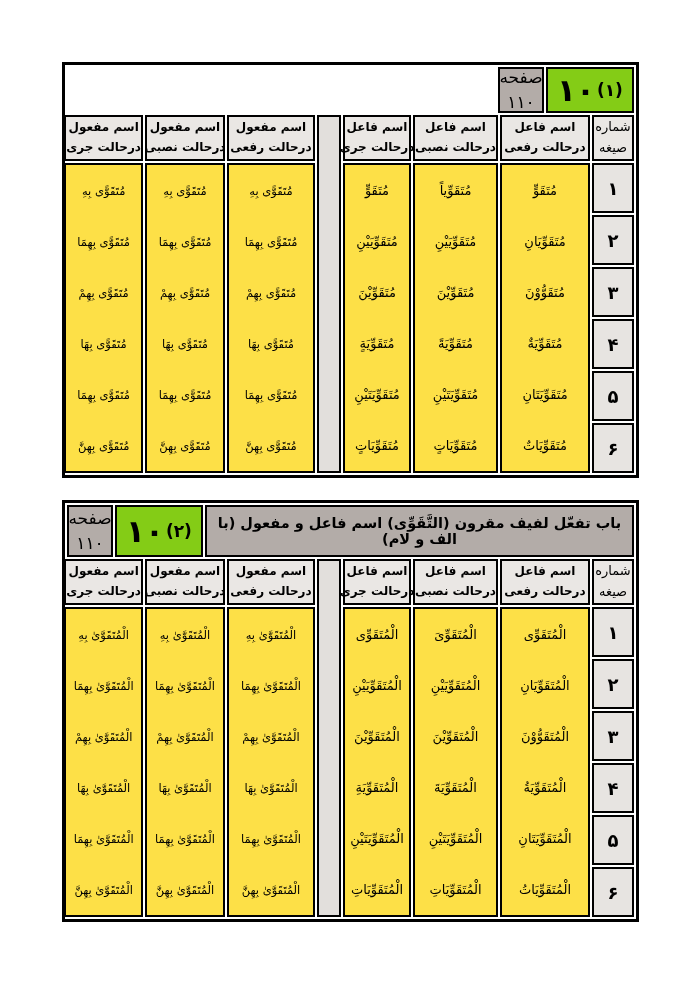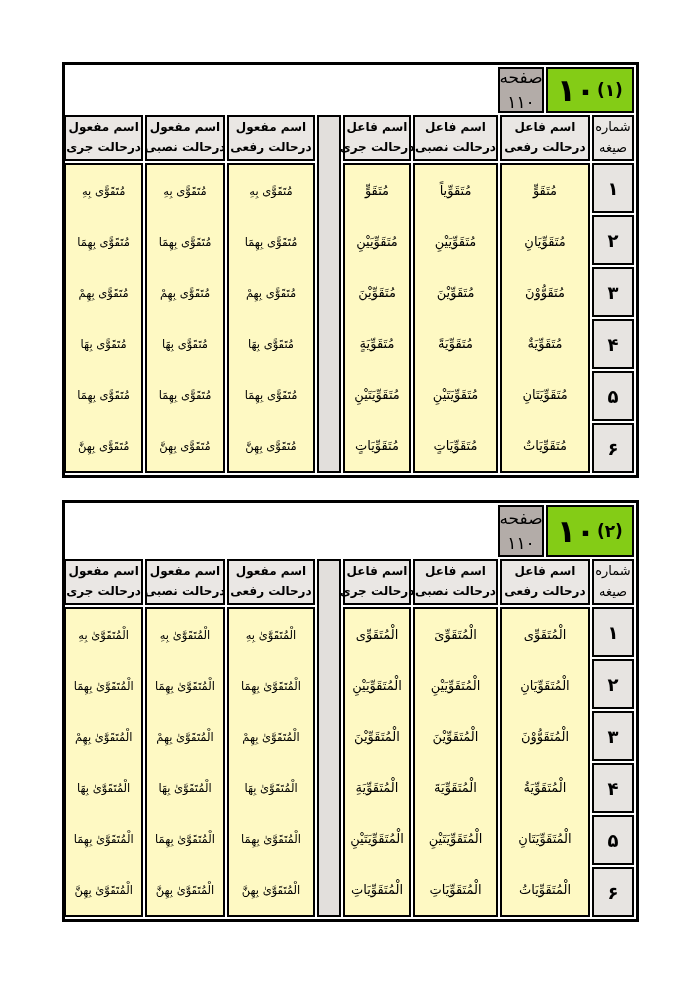--- a/index.html
+++ b/index.html
@@ -61,21 +61,21 @@
     display: flex; align-items: center; justify-content: center;
     font-weight: bold; font-size: 18px;
   }
   .r1 { grid-row: 2; } .r2 { grid-row: 3; } .r3 { grid-row: 4; }
   .r4 { grid-row: 5; } .r5 { grid-row: 6; } .r6 { grid-row: 7; }
 
   .co1 { grid-column: 2; } .co2 { grid-column: 3; } .co3 { grid-column: 4; }
   .co4 { grid-column: 6; } .co5 { grid-column: 7; } .co6 { grid-column: 8; }
 
   .wc {
-    grid-row: 2 / 8; background: #fef9c3;
+    grid-row: 2 / 8; background: #fde047;
     display: flex; flex-direction: column; justify-content: space-around; align-items: center;
     direction: rtl; font-size: 13px; overflow: hidden;
   }
   .wc span { white-space: nowrap; }
   .wc.maf { font-size: 11.5px; }
 </style>
 </head>
 <body>
 
 <div class="page">
@@ -178,20 +178,23 @@
         <span>مُتَقَوًّى بِهِمْ</span>
         <span>مُتَقَوًّى بِهَا</span>
         <span>مُتَقَوًّى بِهِمَا</span>
         <span>مُتَقَوًّى بِهِنَّ</span>
       </div>
     </div>
   </section>
 
   <section class="tbl t2">
     <div class="trow">
+      <div class="tcell">
+        <span>باب تفعّل لفیف مقرون (التَّقَوِّی) اسم فاعل و مفعول (با الف و لام)</span>
+      </div>
       <div class="ncell">
         <span class="num-big">۱۰</span>
         <span class="num-paren">(۲)</span>
       </div>
       <div class="pcell">
         <span>صفحه</span>
         <span>۱۱۰</span>
       </div>
     </div>
 

